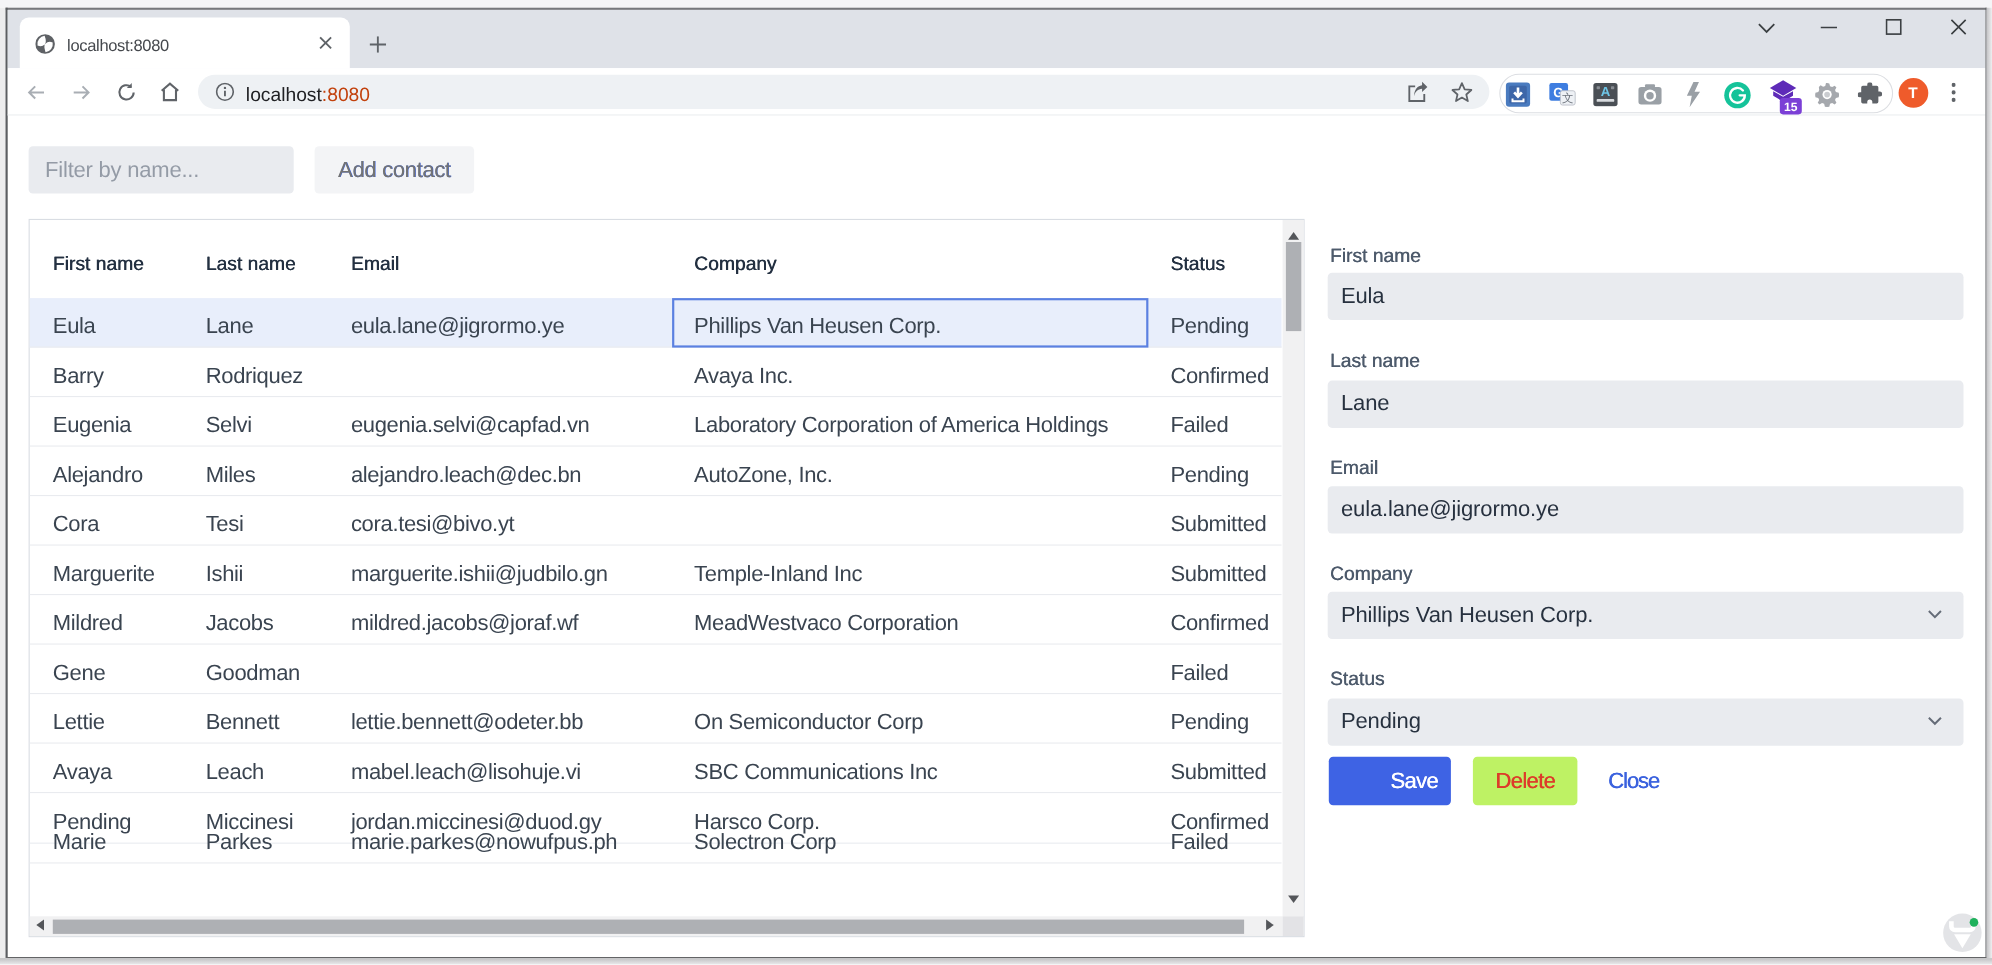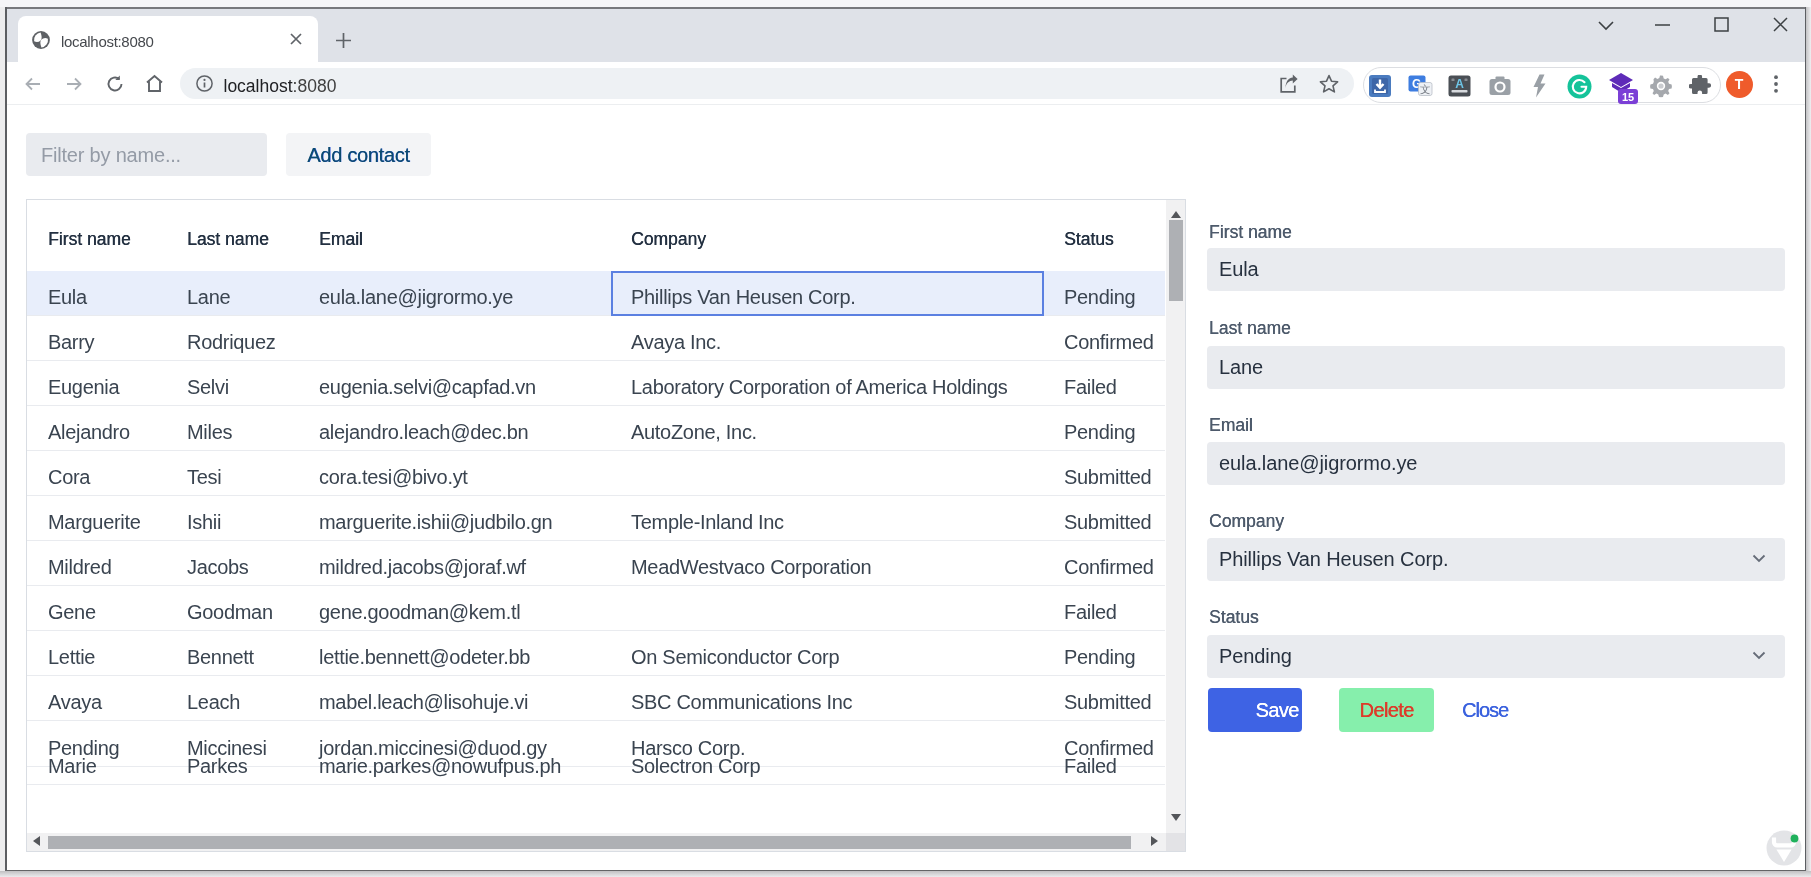--- a/index.html
+++ b/index.html
@@ -16,43 +16,43 @@
   #frame-botline{ left:5px; top:869.5px; width:1801px; height:1.5px; background:#636466; }
   #frame-bottom { left:0; top:871px; width:1811px; height:6px; background:linear-gradient(180deg,#c0c0c2,#ebebed); }
   
   #tabbar { left:6.5px; top:8.5px; width:1798px; height:53.5px; background:#dfe2e8; }
   #tab { left:11.5px; top:7.5px; width:300px; height:46px; background:#fff; border-radius:8px 8px 0 0; }
   #tabtitle { left:43px; top:0; height:46px; line-height:51px; font-size:15px; letter-spacing:-0.3px; color:#45484d; }
   
   #toolbar { left:6.5px; top:62px; width:1798px; height:43px; background:#fff; border-bottom:1px solid #eceef0; }
   #omnibox { left:173px; top:6px; width:1174px; height:31px; border-radius:16px; background:#eef1f4; }
   #urltext { left:44px; top:0; height:31px; line-height:37px; font-size:17.5px; color:#202124; }
-  #urltext span { color:#404040; }
+  #urltext span { color:#c2410c; }
   #extbox { left:1356px; top:5px; width:358px; height:36px; border:1px solid #dcdee2; border-radius:18px; background:#fff; }
   
   #filter { left:26px; top:133px; width:241px; height:43px; background:#e9ebef; border-radius:4px; color:#949ba6; font-size:20px; letter-spacing:-0.2px; line-height:44px; padding-left:15px; }
-  #addbtn { left:286px; top:133px; width:145px; height:43px; background:#f3f4f6; border-radius:4px; color:#0c4a6e; font-size:20px; letter-spacing:-0.3px; line-height:44px; text-align:center; text-shadow:0.4px 0 0 #3b62de; }
+  #addbtn { left:286px; top:133px; width:145px; height:43px; background:#f3f4f6; border-radius:4px; color:#737373; font-size:20px; letter-spacing:-0.3px; line-height:44px; text-align:center; text-shadow:0.4px 0 0 #3b62de; }
   
   #grid { left:26px; top:199px; width:1160px; height:653px; border:1px solid #d9dde3; background:#fff; }
   .hcell { position:absolute; top:0; height:78px; line-height:78px; font-size:17.5px; color:#233041; text-shadow:0.4px 0 0 #233041; }
   .row { position:absolute; left:0; width:1138px; height:45.1px; border-bottom:1px solid #e9ebef; }
   .row.sel { background:#e8eefb; }
   .cell { position:absolute; top:0; height:45px; line-height:52px; font-size:20px; letter-spacing:-0.3px; color:#3a4450; white-space:nowrap; }
   .c1 { left:21px; } .c2 { left:160px; } .c3 { left:292px; } .c4 { left:604px; } .c5 { left:1037px; }
   #focuscell { left:584px; top:0.5px; width:433px; height:44.5px; border:2px solid #5b80e1; }
   
   .sbtrack { position:absolute; background:#f1f1f2; }
   .sbthumb { position:absolute; background:#aeb0b4; }
   .tri { position:absolute; width:0; height:0; }
   
   .flabel { position:absolute; left:1209px; font-size:17.5px; color:#4d5a6b; height:20px; line-height:20px; text-shadow:0.35px 0 0 #4d5a6b; }
   .finput { position:absolute; left:1207px; width:578px; height:43px; background:#e9ebef; border-radius:4px; font-size:20px; letter-spacing:-0.1px; color:#27313f; line-height:43px; padding-left:12px; white-space:nowrap; }
   .chev { position:absolute; left:545px; top:16px; }
-  #savebtn { left:1208px; top:688px; width:94px; height:44px; background:#3e63e4; border-radius:4px; color:#fff; font-size:20px; letter-spacing:-0.6px; line-height:44px; text-align:center; text-shadow:0.4px 0 0 #fff;padding-left:44px; }
-  #delbtn { left:1339px; top:688px; width:95px; height:44px; background:#86efac; border-radius:4px; color:#dd3b2a; font-size:20px; letter-spacing:-0.6px; line-height:44px; text-align:center; text-shadow:0.4px 0 0 #dd3b2a; }
+  #savebtn { left:1208px; top:688px; width:111px; height:44px; background:#3e63e4; border-radius:4px; color:#fff; font-size:20px; letter-spacing:-0.6px; line-height:44px; text-align:center; text-shadow:0.4px 0 0 #fff;padding-left:44px; }
+  #delbtn { left:1339px; top:688px; width:95px; height:44px; background:#bef264; border-radius:4px; color:#dd3b2a; font-size:20px; letter-spacing:-0.6px; line-height:44px; text-align:center; text-shadow:0.4px 0 0 #dd3b2a; }
   #closebtn { left:1455px; top:688px; width:60px; height:44px; color:#3b62de; font-size:20px; letter-spacing:-1px; line-height:44px; text-align:center; text-shadow:0.4px 0 0 #3b62de; }
 </style>
 </head>
 <body>
 
 <div class="abs" id="frame-top"></div>
 <div class="abs" id="frame-topline"></div>
 <div class="abs" id="frame-left"></div>
 <div class="abs" id="frame-leftline"></div>
 
@@ -233,21 +233,20 @@
   <div class="row" style="top:341.1px">
       <div class="cell c1">Mildred</div>
       <div class="cell c2">Jacobs</div>
       <div class="cell c3">mildred.jacobs@joraf.wf</div>
       <div class="cell c4">MeadWestvaco Corporation</div>
       <div class="cell c5">Confirmed</div>
     </div>
   <div class="row" style="top:386.2px">
       <div class="cell c1">Gene</div>
       <div class="cell c2">Goodman</div>
-      <div class="cell c3">gene.goodman@kem.tl</div>
       <div class="cell c5">Failed</div>
     </div>
   <div class="row" style="top:431.3px">
       <div class="cell c1">Lettie</div>
       <div class="cell c2">Bennett</div>
       <div class="cell c3">lettie.bennett@odeter.bb</div>
       <div class="cell c4">On Semiconductor Corp</div>
       <div class="cell c5">Pending</div>
     </div>
   <div class="row" style="top:476.4px">

